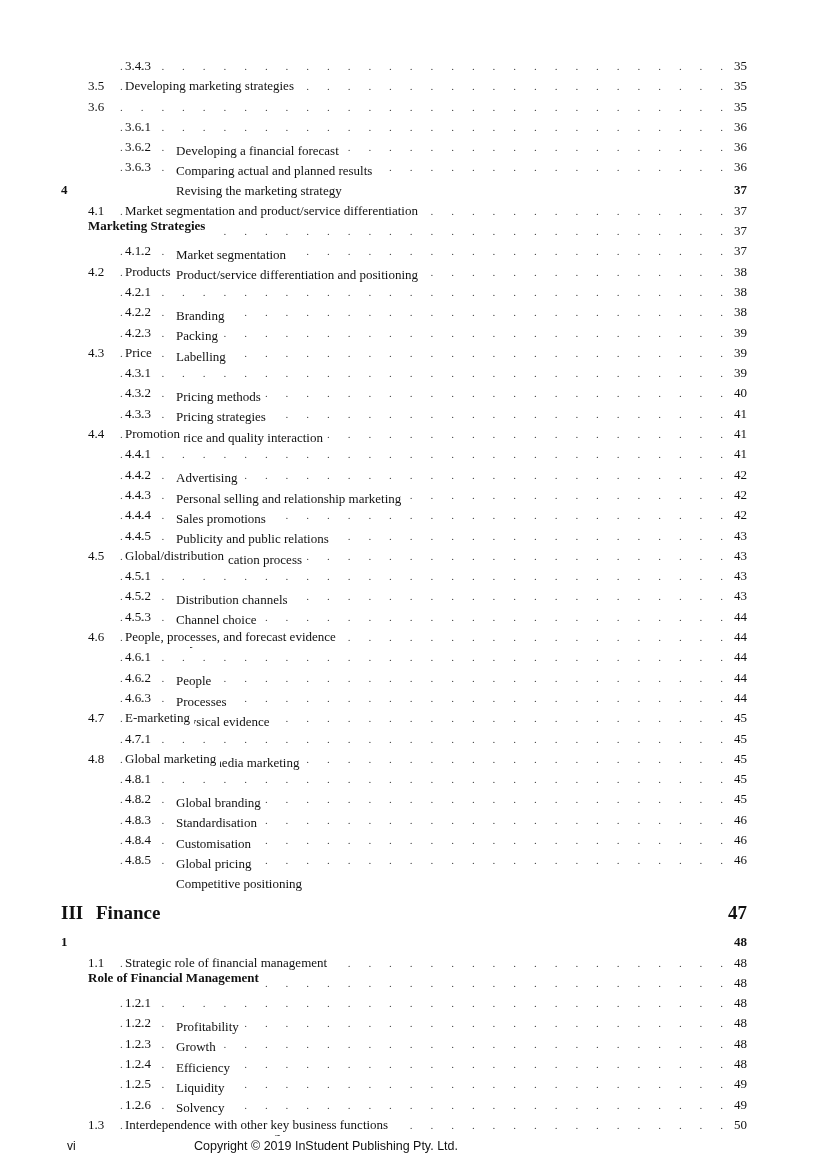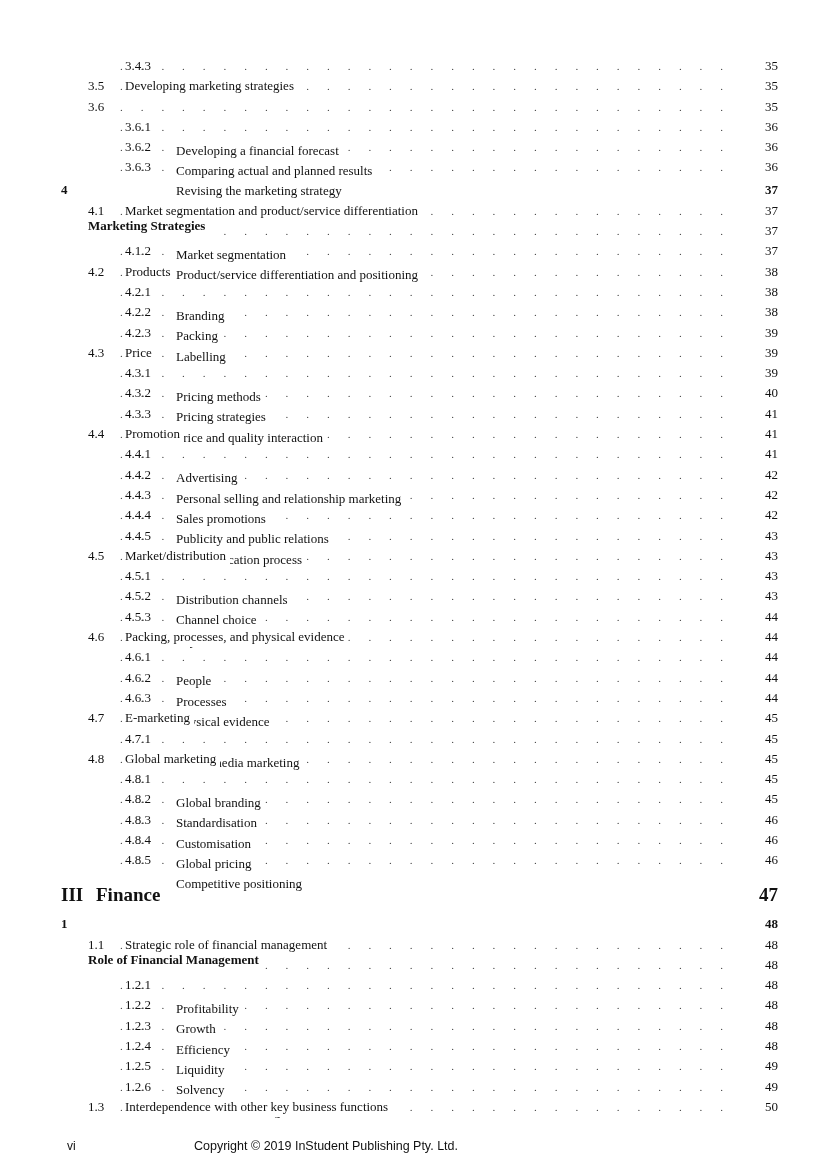--- a/index.html
+++ b/index.html
@@ -4,26 +4,26 @@
 <style>
   html,body{margin:0;padding:0;background:#fff;}
   body{width:823px;height:1164px;position:relative;overflow:hidden;
        font-family:"Liberation Sans",sans-serif;color:#111;}
   #toc{position:absolute;left:0;top:56px;width:823px;}
   .row{position:relative;height:20.3px;font-size:13px;line-height:20.3px;font-family:Liberation Serif, serif;}
   .num{position:absolute;white-space:nowrap;}
   .title{position:absolute;white-space:nowrap;background:#fff;padding-right:4px;z-index:2;}
   .dots{position:absolute;left:120px;right:96px;top:0;height:20px;overflow:hidden;
         white-space:nowrap;color:#444;letter-spacing:7.6px;text-align:right;z-index:1;font-size:11px;}
-  .page{position:absolute;right:45px;text-align:left;white-space:nowrap;}
+  .page{position:absolute;right:76px;text-align:left;white-space:nowrap;}
   .l1 .num{left:88px;text-align:right;} .l1 .title{left:125px;}
   .l2 .num{left:125px;} .l2 .title{left:176px;margin-top:24px;}
   .chap{font-weight:bold;height:22px;line-height:22px;margin-top:1px;}
   .chap .num{left:61px;} .chap .title{left:88px;margin-top:36px;}
-  .part{height:34px;line-height:34px;font-size:19px;font-weight:bold;margin-top:7px;}
+  .part{height:34px;line-height:34px;font-size:19px;font-weight:bold;margin-top:25px;}
   .part .num{left:61px;} .part .title{left:96px;font-weight:normal;}
   .part .page{font-weight:bold;}
   .part .title{font-weight:bold;}
   #footer{position:absolute;top:1139px;left:0;width:823px;font-size:12.5px;}
   #footer .pn{position:absolute;left:67px;font-weight:normal;font-size:12px;}
   #footer .copy{position:absolute;left:0;width:652px;text-align:center;}
 </style>
 </head>
 <body>
 
@@ -165,21 +165,21 @@
       <span class="page">42</span>
     </div>
     <div class="row l2">
       <span class="num">4.4.5</span>
       <span class="title">Communication process</span>
       <span class="dots">. . . . . . . . . . . . . . . . . . . . . . . . . . . . . . . . . . . . . . . . . . . . . . . . . . . . . . . . . . . . . . . . . . . . . . . . . . . . . . . . </span>
       <span class="page">43</span>
     </div>
     <div class="row l1">
       <span class="num">4.5</span>
-      <span class="title">Market/distribution</span>
+      <span class="title">Global/distribution</span>
       <span class="dots">. . . . . . . . . . . . . . . . . . . . . . . . . . . . . . . . . . . . . . . . . . . . . . . . . . . . . . . . . . . . . . . . . . . . . . . . . . . . . . . . </span>
       <span class="page">43</span>
     </div>
     <div class="row l2">
       <span class="num">4.5.1</span>
       <span class="title">Distribution channels</span>
       <span class="dots">. . . . . . . . . . . . . . . . . . . . . . . . . . . . . . . . . . . . . . . . . . . . . . . . . . . . . . . . . . . . . . . . . . . . . . . . . . . . . . . . </span>
       <span class="page">43</span>
     </div>
     <div class="row l2">
@@ -189,21 +189,21 @@
       <span class="page">43</span>
     </div>
     <div class="row l2">
       <span class="num">4.5.3</span>
       <span class="title">Physical distribution issues</span>
       <span class="dots">. . . . . . . . . . . . . . . . . . . . . . . . . . . . . . . . . . . . . . . . . . . . . . . . . . . . . . . . . . . . . . . . . . . . . . . . . . . . . . . . </span>
       <span class="page">44</span>
     </div>
     <div class="row l1">
       <span class="num">4.6</span>
-      <span class="title">Packing, processes, and physical evidence</span>
+      <span class="title">People, processes, and forecast evidence</span>
       <span class="dots">. . . . . . . . . . . . . . . . . . . . . . . . . . . . . . . . . . . . . . . . . . . . . . . . . . . . . . . . . . . . . . . . . . . . . . . . . . . . . . . . </span>
       <span class="page">44</span>
     </div>
     <div class="row l2">
       <span class="num">4.6.1</span>
       <span class="title">People</span>
       <span class="dots">. . . . . . . . . . . . . . . . . . . . . . . . . . . . . . . . . . . . . . . . . . . . . . . . . . . . . . . . . . . . . . . . . . . . . . . . . . . . . . . . </span>
       <span class="page">44</span>
     </div>
     <div class="row l2">

